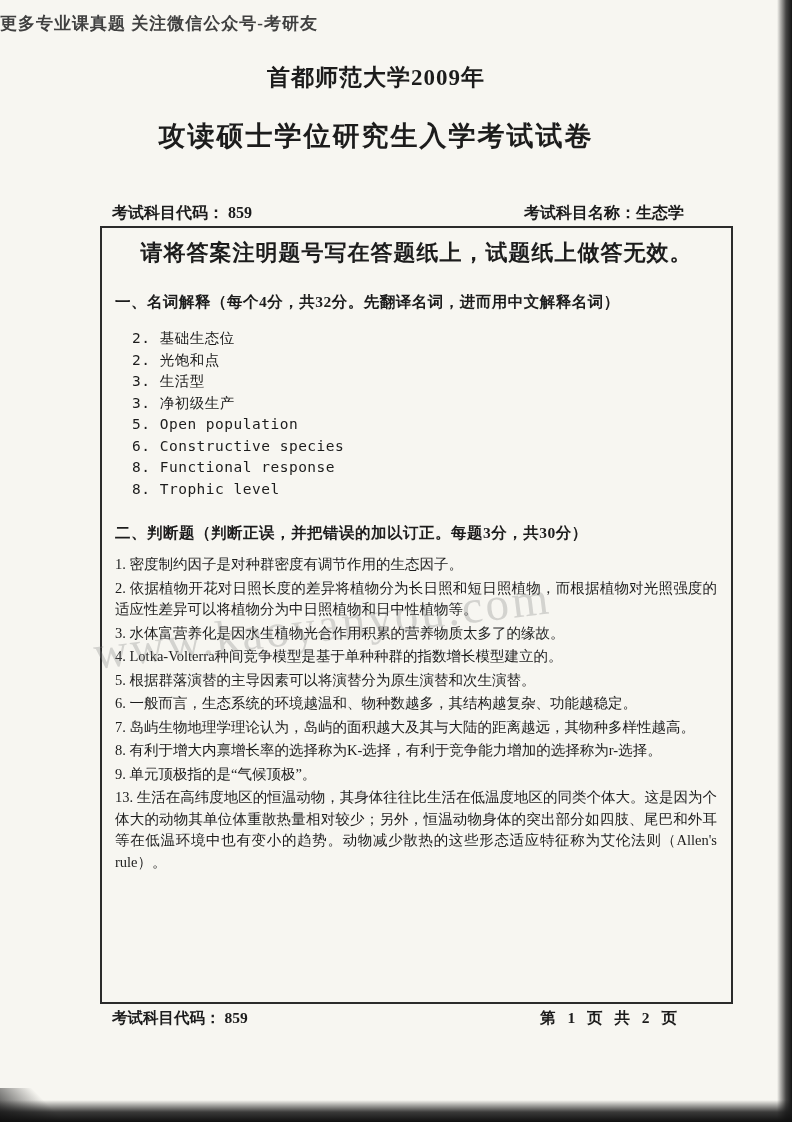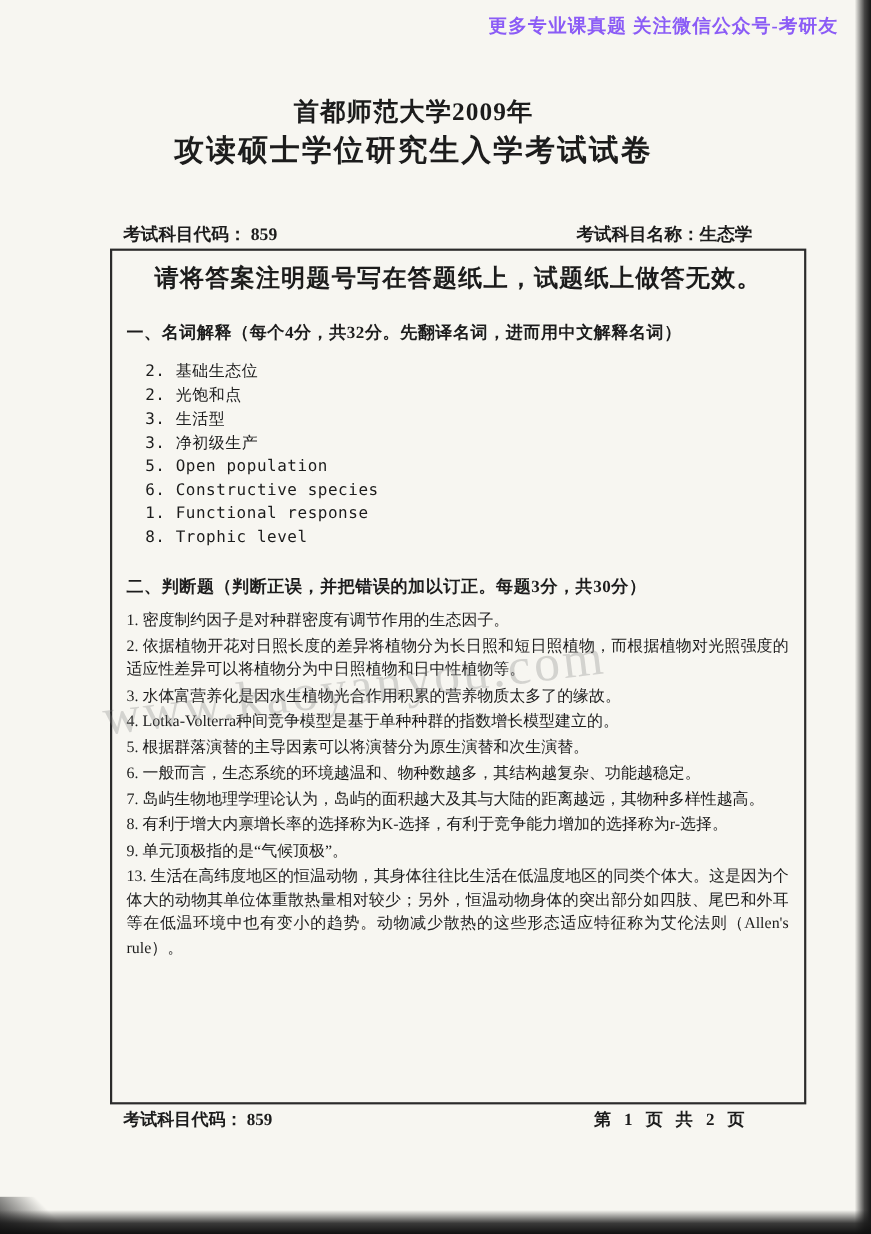--- a/index.html
+++ b/index.html
@@ -1,23 +1,23 @@
 <!DOCTYPE html>
 <html><head>
 <meta charset="utf-8">
 <style>
   html,body{margin:0;padding:0;background:#d8d8d8;}
   .page{
     position:relative;width:792px;height:1122px;margin:0 auto;
     background:#f7f6f1;overflow:hidden;
     font-family:"Liberation Serif","DejaVu Serif",serif;color:#1c1c1c;
   }
-  .promo{position:absolute;top:12px;left:0;right:30px;text-align:right;
-    color:#8b5cf6;font-size:17px;font-weight:bold;letter-spacing:1px;}
-  .title1{position:absolute;top:86px;left:0;right:40px;text-align:center;
+  .promo{position:absolute;top:12px;left:0;right:30px;text-align:left;
+    color:#404040;font-size:17px;font-weight:bold;letter-spacing:1px;}
+  .title1{position:absolute;top:62px;left:0;right:40px;text-align:center;
     font-size:23px;font-weight:bold;letter-spacing:1px;}
   .title2{position:absolute;top:118px;left:0;right:40px;text-align:center;
     font-size:27px;font-weight:bold;letter-spacing:2px;}
   .meta-major{position:absolute;left:112px;top:177px;font-size:16px;font-weight:bold;}
   .meta-code{position:absolute;left:112px;top:203px;font-size:16px;font-weight:bold;}
   .meta-name{position:absolute;left:524px;top:203px;font-size:16px;font-weight:bold;}
   .exam-box{
     position:absolute;left:100px;top:226px;width:633px;height:778px;
     border:2px solid #2b2b2b;box-sizing:border-box;
   }
@@ -59,21 +59,21 @@
     <div class="notice">请将答案注明题号写在答题纸上，试题纸上做答无效。</div>
 
     <div class="sec-heading">一、名词解释（每个4分，共32分。先翻译名词，进而用中文解释名词）</div>
     <div class="s1-list">
         <div class="item">2. 基础生态位</div>
         <div class="item">2. 光饱和点</div>
         <div class="item">3. 生活型</div>
         <div class="item">3. 净初级生产</div>
         <div class="item">5. Open population</div>
         <div class="item">6. Constructive species</div>
-        <div class="item">1. Functional response</div>
+        <div class="item">8. Functional response</div>
         <div class="item">8. Trophic level</div>
       </div>
 
     <div class="sec-heading">二、判断题（判断正误，并把错误的加以订正。每题3分，共30分）</div>
     <div class="s2-list">
         <div class="item">1. 密度制约因子是对种群密度有调节作用的生态因子。</div>
         <div class="item">2. 依据植物开花对日照长度的差异将植物分为长日照和短日照植物，而根据植物对光照强度的适应性差异可以将植物分为中日照植物和日中性植物等。</div>
         <div class="item">3. 水体富营养化是因水生植物光合作用积累的营养物质太多了的缘故。</div>
         <div class="item">4. Lotka-Volterra种间竞争模型是基于单种种群的指数增长模型建立的。</div>
         <div class="item">5. 根据群落演替的主导因素可以将演替分为原生演替和次生演替。</div>

